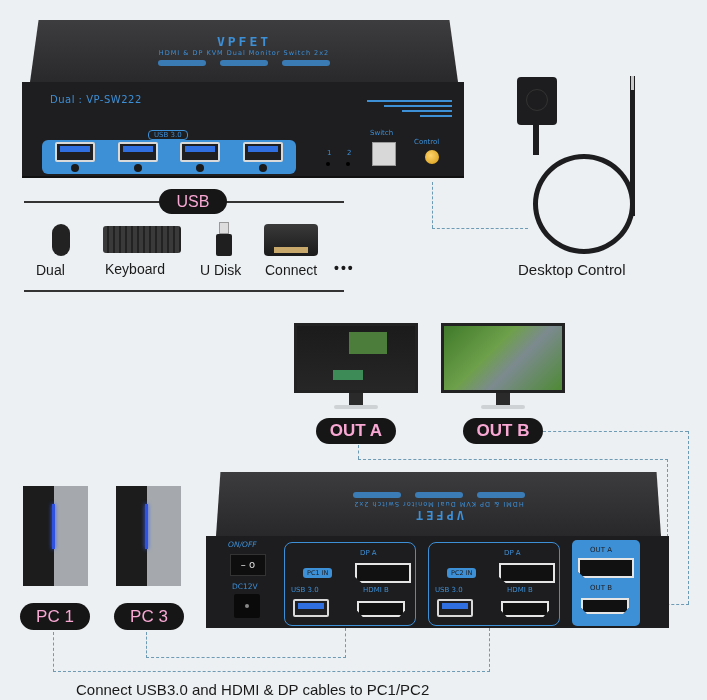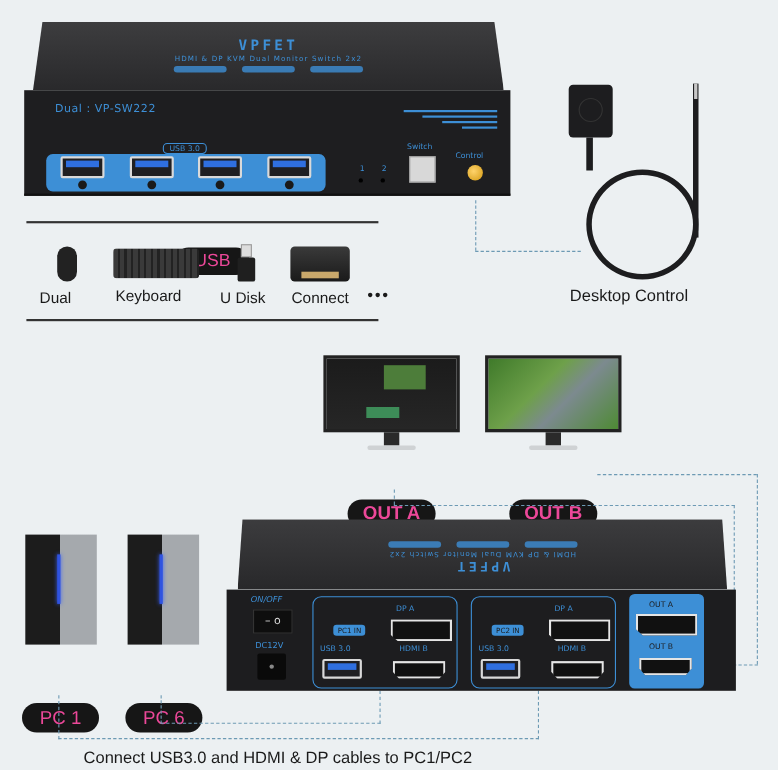--- a/index.html
+++ b/index.html
@@ -17,21 +17,21 @@
   .usb-port { width:40px; height:20px; background:#1f1f22; border:2px solid #d9d9d9; border-radius:2px; position:relative; }
   .usb-port::after { content:""; position:absolute; left:3px; right:3px; top:2px; height:6px; background:#2f6fe0; }
   .usb-num { width:8px; height:8px; border-radius:50%; background:#1a1a1a; margin:2px auto 0; }
   .usb-label-tag { border:1.5px solid #3d8fd6; background:#1e1e20; color:#3d8fd6; font-size:7px; padding:0 5px; border-radius:4px; }
   .tiny-label { color:#3d8fd6; font-size:7px; }
   .led-dot { width:4px; height:4px; background:#000; border-radius:50%; }
   .select-btn { width:24px; height:24px; background:#d8d8d8; border:1px solid #999; }
   .control-jack { width:14px; height:14px; border-radius:50%; background: radial-gradient(circle at 40% 40%, #ffd36b, #d49a12); }
   .stripes span { display:block; height:2px; background:#3d8fd6; margin-bottom:3px; margin-left:auto; }
 
-  .pill-label { background:#161616; color:#ec4899; border-radius:16px; text-align:center; font-weight:bold; font-family:"Liberation Sans", sans-serif;margin-top:36px; }
+  .pill-label { background:#161616; color:#f9a8d4; border-radius:16px; text-align:center; font-weight:bold; font-family:"Liberation Sans", sans-serif; }
   .hline { height:1.5px; background:#333; }
   .periph-label { font-size:14px; color:#1a1a1a; font-family:"Liberation Sans", sans-serif; }
   .dash-h { border-top:1.5px dashed #6d9ab4; }
   .dash-v { border-left:1.5px dashed #6d9ab4; }
 
   .monitor .screen { background:#111; border:3px solid #222; border-top-width:3px; }
   .monitor .stand { background:#2a2a2a; margin:0 auto; }
   .monitor .base { background:#cfd2d4; margin:0 auto; border-radius:2px; }
 
   .pc { background: linear-gradient(90deg, #1c1c1c 0 48%, #a5a9ad 48% 100%); }
@@ -152,21 +152,21 @@
 <div class="abs dash-v" style="left:688px;top:431px;height:173px;"></div>
 <div class="abs dash-h" style="left:637px;top:604px;width:52px;"></div>
 
 <div class="abs pc" style="left:23px;top:486px;width:65px;height:100px;">
     <div class="stripe"></div>
   </div>
 <div class="abs pc" style="left:116px;top:486px;width:65px;height:100px;">
     <div class="stripe"></div>
   </div>
 <div class="abs pill-label" style="left:20px;top:603px;width:70px;height:27px;line-height:27px;font-size:17px;font-weight:normal;">PC 1</div>
-<div class="abs pill-label" style="left:114px;top:603px;width:70px;height:27px;line-height:27px;font-size:17px;font-weight:normal;">PC 6</div>
+<div class="abs pill-label" style="left:114px;top:603px;width:70px;height:27px;line-height:27px;font-size:17px;font-weight:normal;">PC 3</div>
 
 <div class="abs dash-v" style="left:53px;top:632px;height:40px;"></div>
 <div class="abs dash-h" style="left:53px;top:671px;width:437px;"></div>
 <div class="abs dash-v" style="left:489px;top:628px;height:44px;"></div>
 <div class="abs dash-v" style="left:146px;top:632px;height:26px;"></div>
 <div class="abs dash-h" style="left:146px;top:657px;width:200px;"></div>
 <div class="abs dash-v" style="left:345px;top:628px;height:30px;"></div>
 
 <div class="abs dev-bot">
   <div class="lid">

